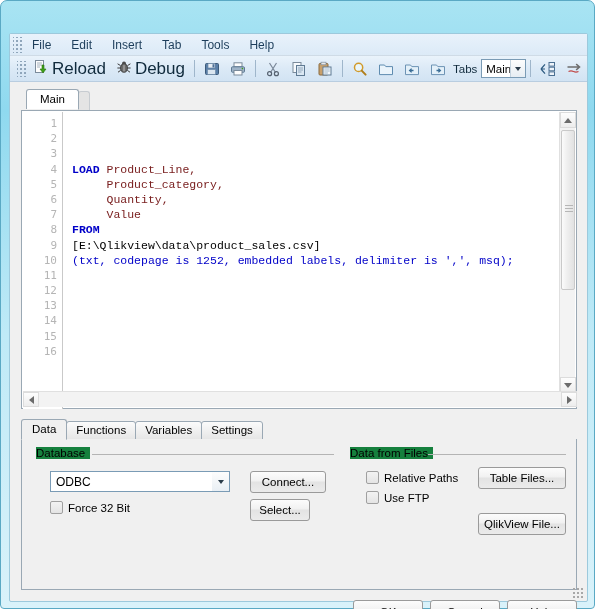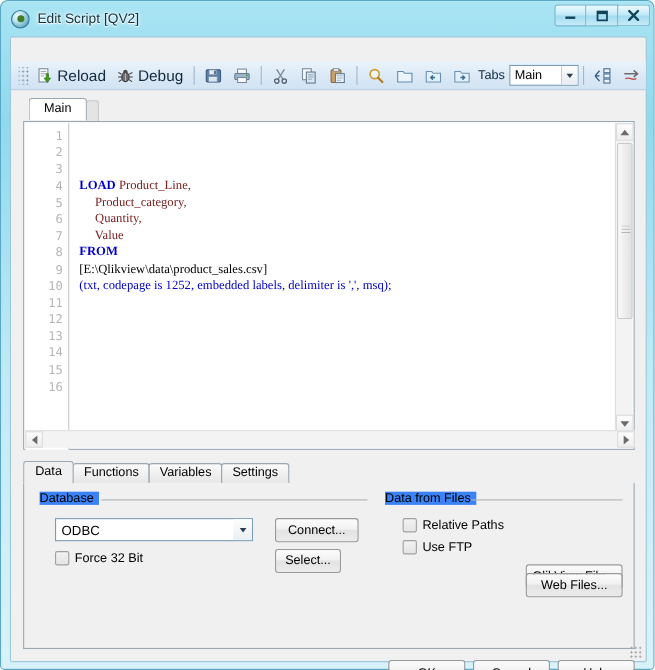--- a/index.html
+++ b/index.html
@@ -99,21 +99,21 @@
     position: absolute; left: 0; top: 22px;
     width: 577px; height: 26px;
     background: linear-gradient(180deg,#eaf3fb 0%, #dbe9f6 52%, #d2e3f3 100%);
     display: flex; align-items: center;
     border-bottom: 1px solid #b9cde0;
     padding-left: 4px;
   }
   .tb-btn {
     display: flex; align-items: flex-start; gap: 3px;
     padding: 2px 4px; border: 1px solid transparent; border-radius: 3px;
-    font-size: 14px; color: #102a3c; white-space: nowrap; cursor: default;
+    font-size: 17px; color: #102a3c; white-space: nowrap; cursor: default;
   }
   .tb-sep { width: 1px; height: 17px; background: #9fb6cb; margin: 0 4px; flex: none; }
   .ico { width: 16px; height: 16px; flex: none; display: block; }
   .tabs-label { font-size: 11.5px; color: #102a3c; margin: 0 4px 0 2px; }
   .tabs-combo {
     width: 137px; height: 19px;
     background: #ffffff; border: 1px solid #7a9bb5;
     display: flex; align-items: center; position: relative;
     font-size: 11.5px; color: #000;
   }
@@ -169,21 +169,21 @@
     padding-top: 4px;
     font-family: "DejaVu Sans Mono", monospace;
     font-size: 11px; color: #b5b5b5;
     overflow: hidden;
   }
   .gutter div { height: 15.2px; line-height: 15.2px; padding-right: 5px; }
   .code {
     position: absolute; left: 42px; top: 1px;
     width: 497px; height: 281px;
     padding-top: 4px; padding-left: 8px;
-    font-family: Liberation Serif, serif;
+    font-family: Liberation Mono, monospace;
     font-size: 11.5px;
     overflow: hidden; white-space: pre;
   }
   .code div { height: 15.2px; line-height: 15.2px; }
   .kw { color: #0000c8; font-weight: bold; }
   .fld { color: #7a2020; }
   .pth { color: #000000; }
   .opt { color: #0000c8; }
 
   
@@ -256,21 +256,21 @@
   .lower-body {
     position: absolute; left: 0; top: 19px;
     width: 556px; height: 151px;
     border: 1px solid #9aa8b4; border-top: none;
     background: #f0f0f0;
   }
 
   
   .grp-title {
     position: absolute; font-size: 11.5px; color: #000;
-    background: #3b82f6; padding-right: 5px;
+    background: #15803d; padding-right: 5px;
   }
   .grp-line {
     position: absolute; height: 1px; background: #b4b4b4;
   }
 
   .combo {
     position: absolute; height: 21px;
     background: #ffffff; border: 1px solid #7a9bb5;
     display: flex; align-items: center;
     font-size: 12px; color: #000;
@@ -311,45 +311,32 @@
     position: absolute; right: 3px; bottom: 2px; width: 12px; height: 12px;
     background-image: radial-gradient(circle, #a7a7a7 0.9px, transparent 1px);
     background-size: 4px 4px;
   }
 </style>
 </head>
 <body>
 
 <div class="window">
 
-  <div class="titlebar">
-    <div class="app-icon"></div>
-    <div class="title-text">Edit Script [QV2]</div>
-    <div class="winbtns">
-      <div class="winbtn">
-        <svg width="13" height="10" viewBox="0 0 13 10">
-            <rect x="2" y="6" width="9" height="2.2" fill="#12435a"></rect>
-          </svg>
-      </div>
-      <div class="winbtn">
-        <svg width="13" height="11" viewBox="0 0 13 11">
-            <rect x="2.2" y="1.5" width="8.6" height="8" fill="none" stroke="#12435a" stroke-width="1.6"></rect>
-            <rect x="2.2" y="1.5" width="8.6" height="2.4" fill="#12435a"></rect>
-          </svg>
-      </div>
-      <div class="winbtn">
-        <svg width="14" height="12" viewBox="0 0 14 12">
-          <path d="M3 2 L11 10 M11 2 L3 10" stroke="#12435a" stroke-width="2.2" stroke-linecap="round" fill="none"></path>
-        </svg>
-      </div>
+
+  <div class="frame-inner">
+
+    <div class="menubar">
+      <div class="grip"></div>
+      <div class="menu-item">File</div>
+      <div class="menu-item">Edit</div>
+      <div class="menu-item">Insert</div>
+      <div class="menu-item">Tab</div>
+      <div class="menu-item">Tools</div>
+      <div class="menu-item">Help</div>
     </div>
-  </div>
-
-  <div class="frame-inner">
-
 
     <div class="toolbar">
       <div class="grip" style="margin-right:2px"></div>
 
       <div class="tb-btn">
         <svg class="ico" viewBox="0 0 16 16">
           <rect x="2.5" y="1.5" width="8" height="12" fill="#fdfdfd" stroke="#7b8b9b"></rect>
           <path d="M4 4h5M4 6h5M4 8h3" stroke="#9aa8b6" stroke-width="0.9"></path>
           <path d="M11 6v4h2l-3 4-3-4h2V6z" fill="#3da017" stroke="#2a7310" stroke-width="0.6"></path>
         </svg>
@@ -554,22 +541,22 @@
         <div class="chk" style="left:344px; top:32px;">
           <span class="chkbox"></span>
           <span>Relative Paths</span>
         </div>
 
         <div class="chk" style="left:344px; top:52px;">
           <span class="chkbox"></span>
           <span>Use FTP</span>
         </div>
 
+        <div class="btn" style="left:456px; top:28px; width:88px;">Table Files...</div>
         <div class="btn" style="left:456px; top:55px; width:88px;margin-top:19px;">QlikView File...</div>
-        <div class="btn" style="left:456px; top:82px; width:88px;">Web Files...</div>
       </div>
     </div>
 
     <div class="footer-btn" style="left:343px;">OK</div>
     <div class="footer-btn" style="left:420px;">Cancel</div>
     <div class="footer-btn" style="left:497px;">Help</div>
 
     <div class="resize-grip"></div>
   </div>
 </div>

